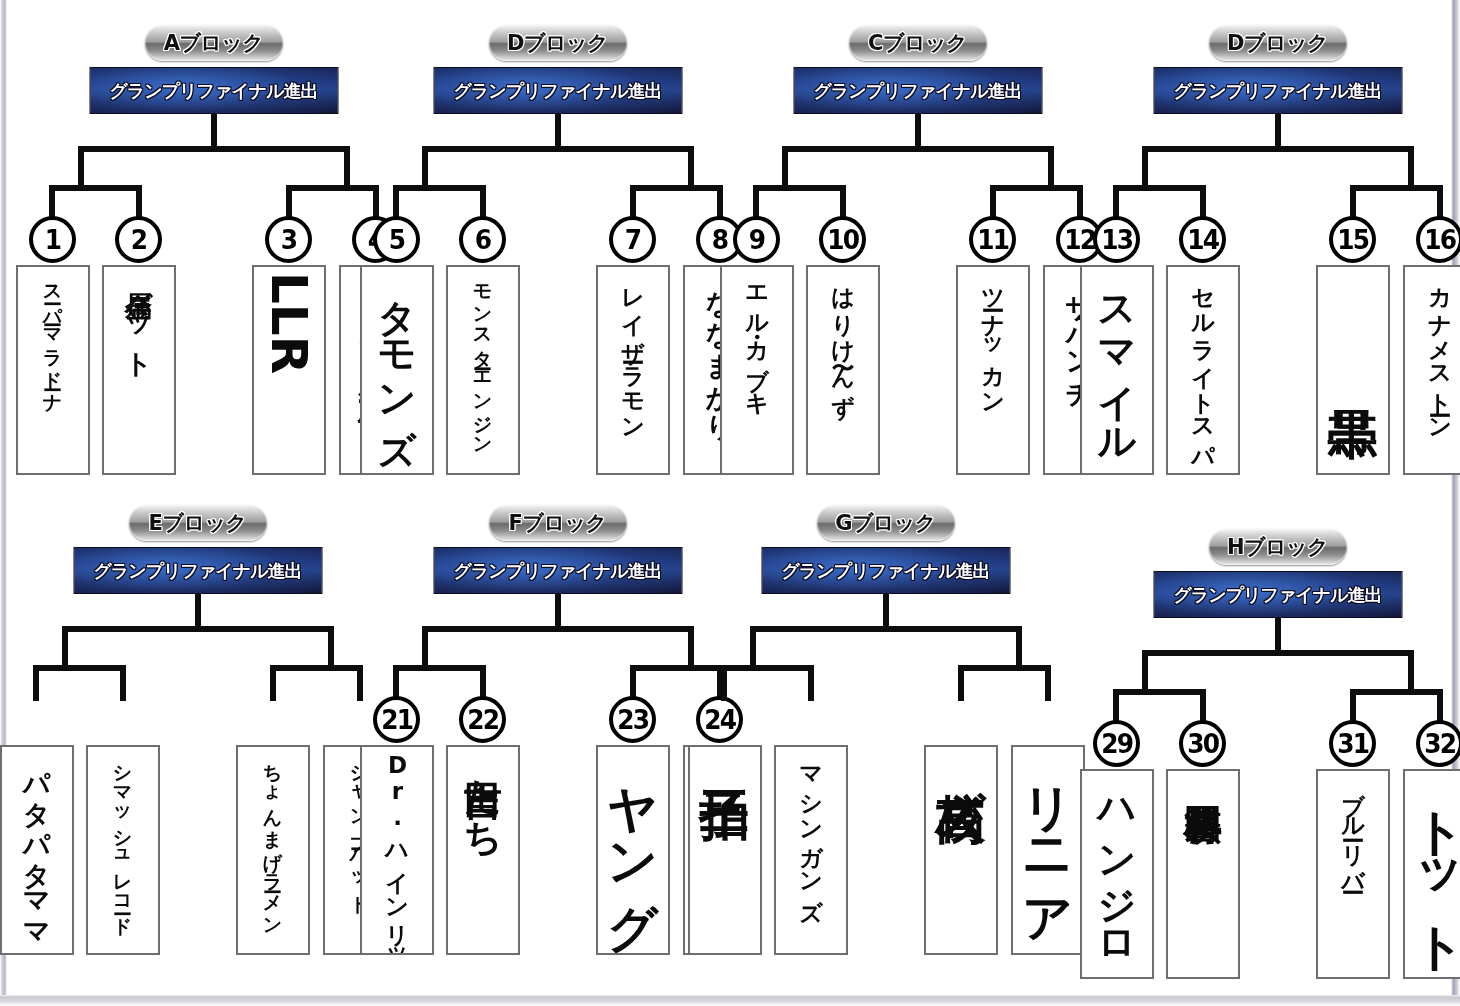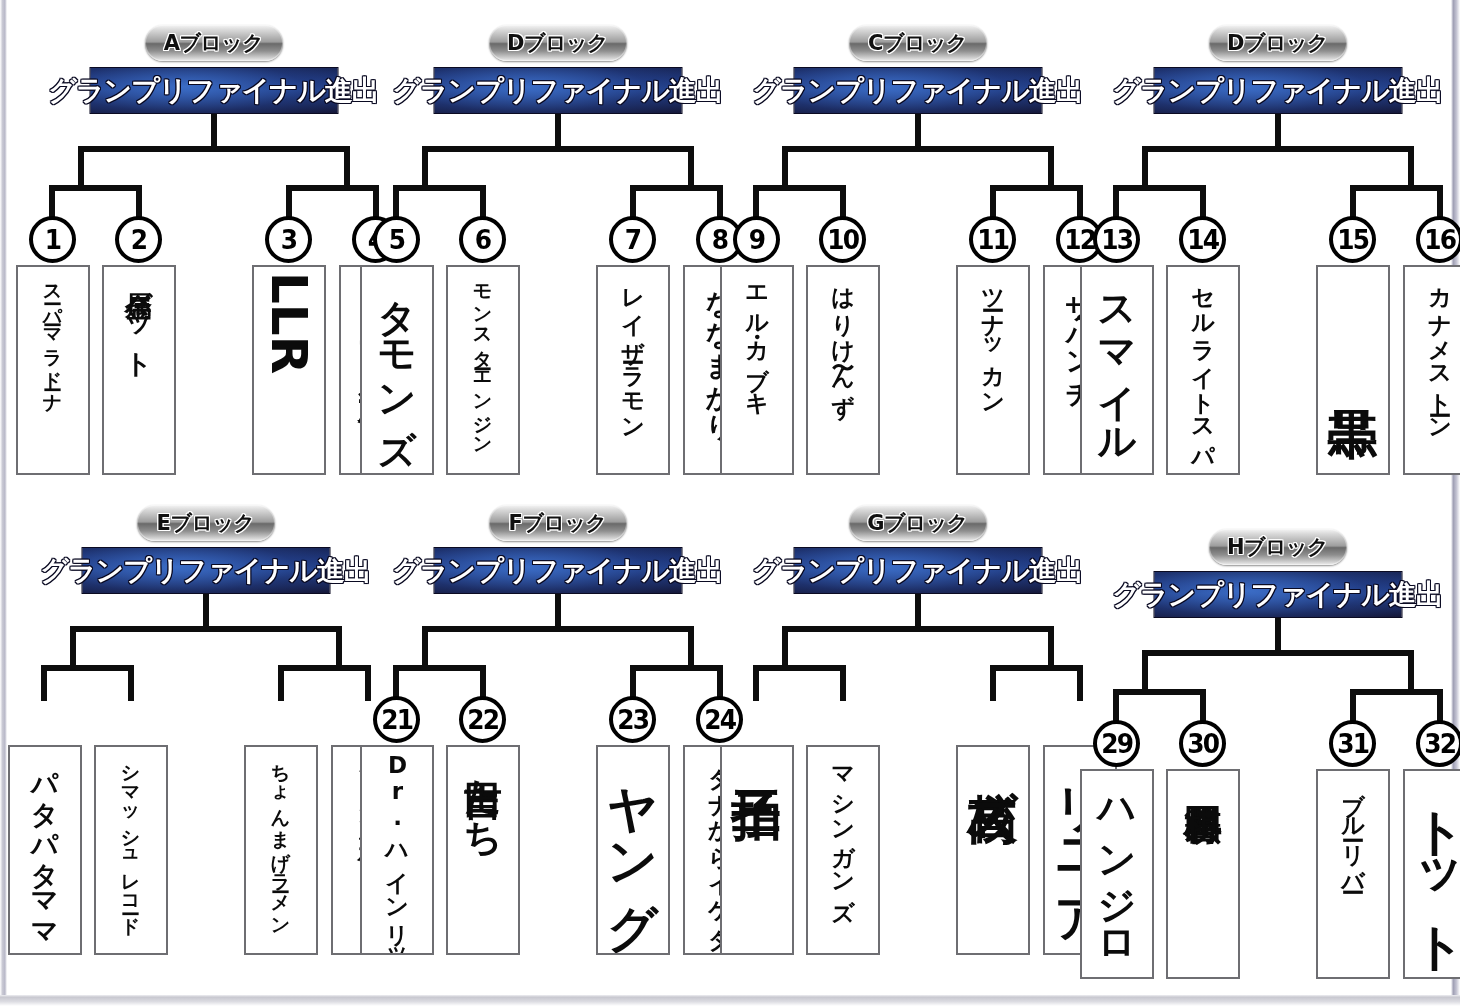--- a/index.html
+++ b/index.html
@@ -94,21 +94,21 @@
       linear-gradient(180deg, #17224f 0%, #203a82 28%, #2a4fa0 48%, #1b2a5e 74%, #14132f 100%);
     border: 1px solid #0b0b22;
     box-sizing: border-box;
     display: flex;
     align-items: center;
     justify-content: center;
   }
   .banner-text {
     font-family: "DejaVu Sans", "Liberation Sans", sans-serif;
     font-weight: 700;
-    font-size: 28px;
+    font-size: 18px;
     line-height: 1;
     color: #ffffff;
     letter-spacing: -1px;
     white-space: nowrap;
     text-shadow:
        1px 0 0 #0a0a22, -1px 0 0 #0a0a22,
        0 1px 0 #0a0a22, 0 -1px 0 #0a0a22,
        1px 1px 0 #0a0a22, -1px -1px 0 #0a0a22,
        1px -1px 0 #0a0a22, -1px 1px 0 #0a0a22;
   }
@@ -397,21 +397,21 @@
             <span class="nametext sz-s">セルライトスパ</span>
           </div>
           <div class="namebox n-p3 center-v">
             <span class="nametext sz-xl">黒帯</span>
           </div>
           <div class="namebox n-p4">
             <span class="nametext sz-s">カナメストーン</span>
           </div>
         </div>
       </div>
-      <div class="block" style="left: 18px; top: 502px; margin-left: 8px;">
+      <div class="block" style="left: 18px; top: 502px;">
         <div class="pill">
           <span class="pill-text">Eブロック</span>
         </div>
         <div class="banner">
           <span class="banner-text">グランプリファイナル進出</span>
         </div>
         <div class="ln stem"></div>
         <div class="ln hbar-top"></div>
         <div class="ln v-left"></div>
         <div class="ln v-right"></div>
@@ -475,21 +475,21 @@
             <span class="nametext sz-l">吉田たち</span>
           </div>
           <div class="namebox n-p3">
             <span class="nametext sz-xl">ヤング</span>
           </div>
           <div class="namebox n-p4">
             <span class="nametext sz-s">タナからイケダ</span>
           </div>
         </div>
       </div>
-      <div class="block" style="left: 738px; top: 502px; text-decoration: underline;">
+      <div class="block" style="left: 706px; top: 502px; text-decoration: underline;">
         <div class="pill">
           <span class="pill-text">Gブロック</span>
         </div>
         <div class="banner">
           <span class="banner-text">グランプリファイナル進出</span>
         </div>
         <div class="ln stem"></div>
         <div class="ln hbar-top"></div>
         <div class="ln v-left"></div>
         <div class="ln v-right"></div>

